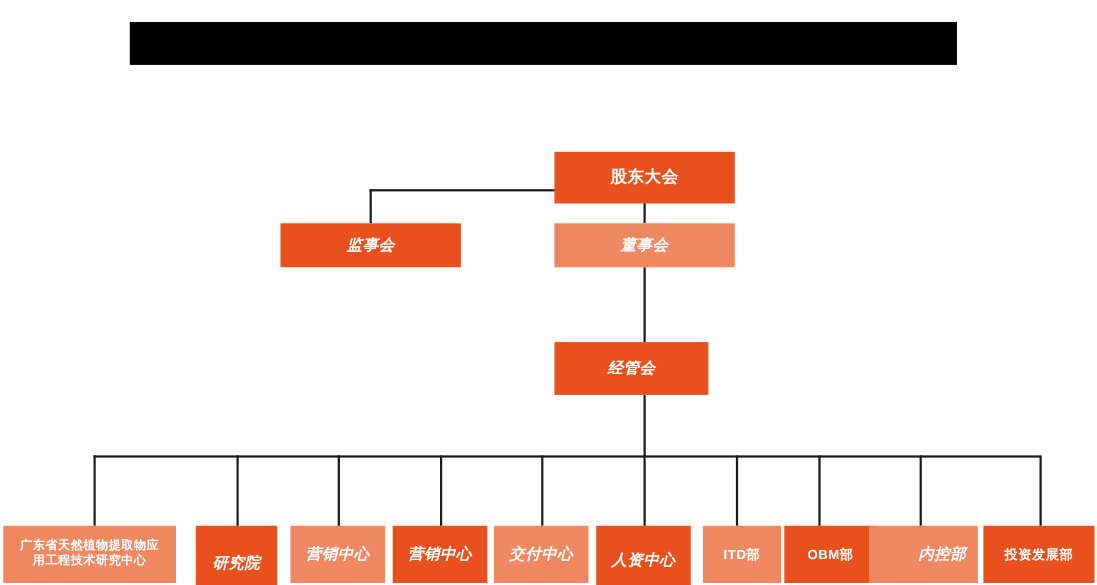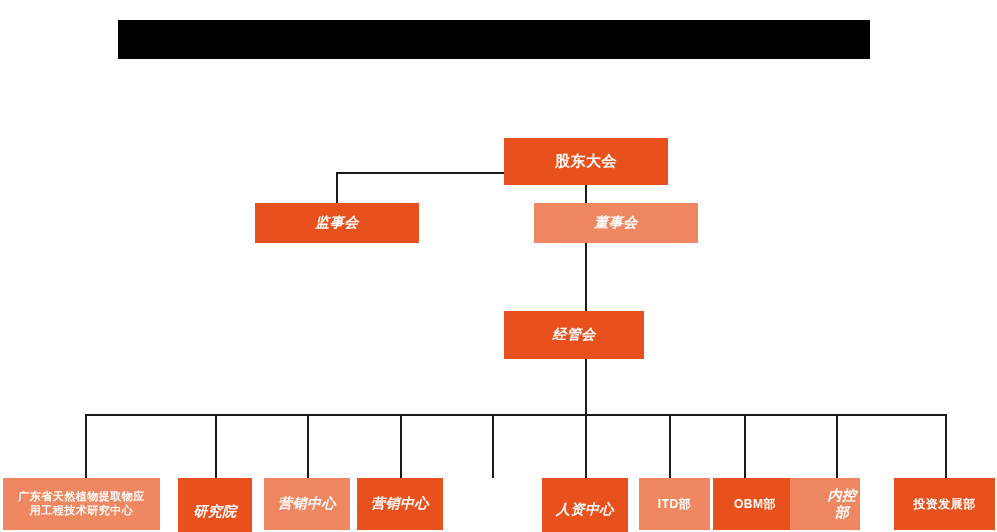--- a/index.html
+++ b/index.html
@@ -83,39 +83,40 @@
   <div class="connector v" style="left:585px; top:414px; height:64px;"></div>
   <div class="connector v" style="left:669px; top:414px; height:64px;"></div>
   <div class="connector v" style="left:744px; top:414px; height:64px;"></div>
   <div class="connector v" style="left:836px; top:414px; height:64px;"></div>
   <div class="connector v" style="left:945px; top:414px; height:64px;"></div>
 
   <div class="node dark sz-lg" style="left:504px; top:92px; width:164px; height:47px;margin-top:46px;">股东大会</div>
 
   <div class="node dark sz-md" style="left:255px; top:203px; width:164px; height:40px;">监事会</div>
 
-  <div class="node light sz-md" style="left:504px; top:203px; width:164px; height:40px;margin-left:30px;">董事会</div>
+  <div class="node light sz-md" style="left:504px; top:203px; width:164px; height:40px;">董事会</div>
 
   <div class="node dark sz-md" style="left:504px; top:311px; width:140px; height:48px;">经管会</div>
 
   <div class="node light sz-xs" style="left:3px; top:478px; width:157px; height:52px; flex-direction:column;">
     <span>广东省天然植物提取物应</span>
     <span>用工程技术研究中心</span>
   </div>
 
   <div class="node dark sz-md" style="left:178px; top:478px; width:74px; height:68px;">研究院</div>
 
   <div class="node light sz-md" style="left:264px; top:478px; width:86px; height:52px;">营销中心</div>
 
   <div class="node dark sz-md" style="left:357px; top:478px; width:86px; height:52px;">营销中心</div>
 
+  <div class="node light sz-md" style="left:449px; top:478px; width:86px; height:52px;">交付中心</div>
 
   <div class="node dark sz-md" style="left:542px; top:478px; width:86px; height:64px;">人资中心</div>
 
   <div class="node light sz-sm" style="left:639px; top:478px; width:71px; height:52px;">ITD部</div>
 
   <div class="node dark sz-sm" style="left:713px; top:478px; width:84px; height:52px;">OBM部</div>
 
-  <div class="node light sz-md" style="left:790px; top:478px; width:70px; height:52px;padding-left:34px;">内控部</div>
+  <div class="node light sz-md" style="left:790px; top:478px; width:99px; height:52px;padding-left:34px;">内控部</div>
 
   <div class="node dark sz-sm" style="left:894px; top:478px; width:101px; height:52px;">投资发展部</div>
 
 </div>
 
 </body></html>

